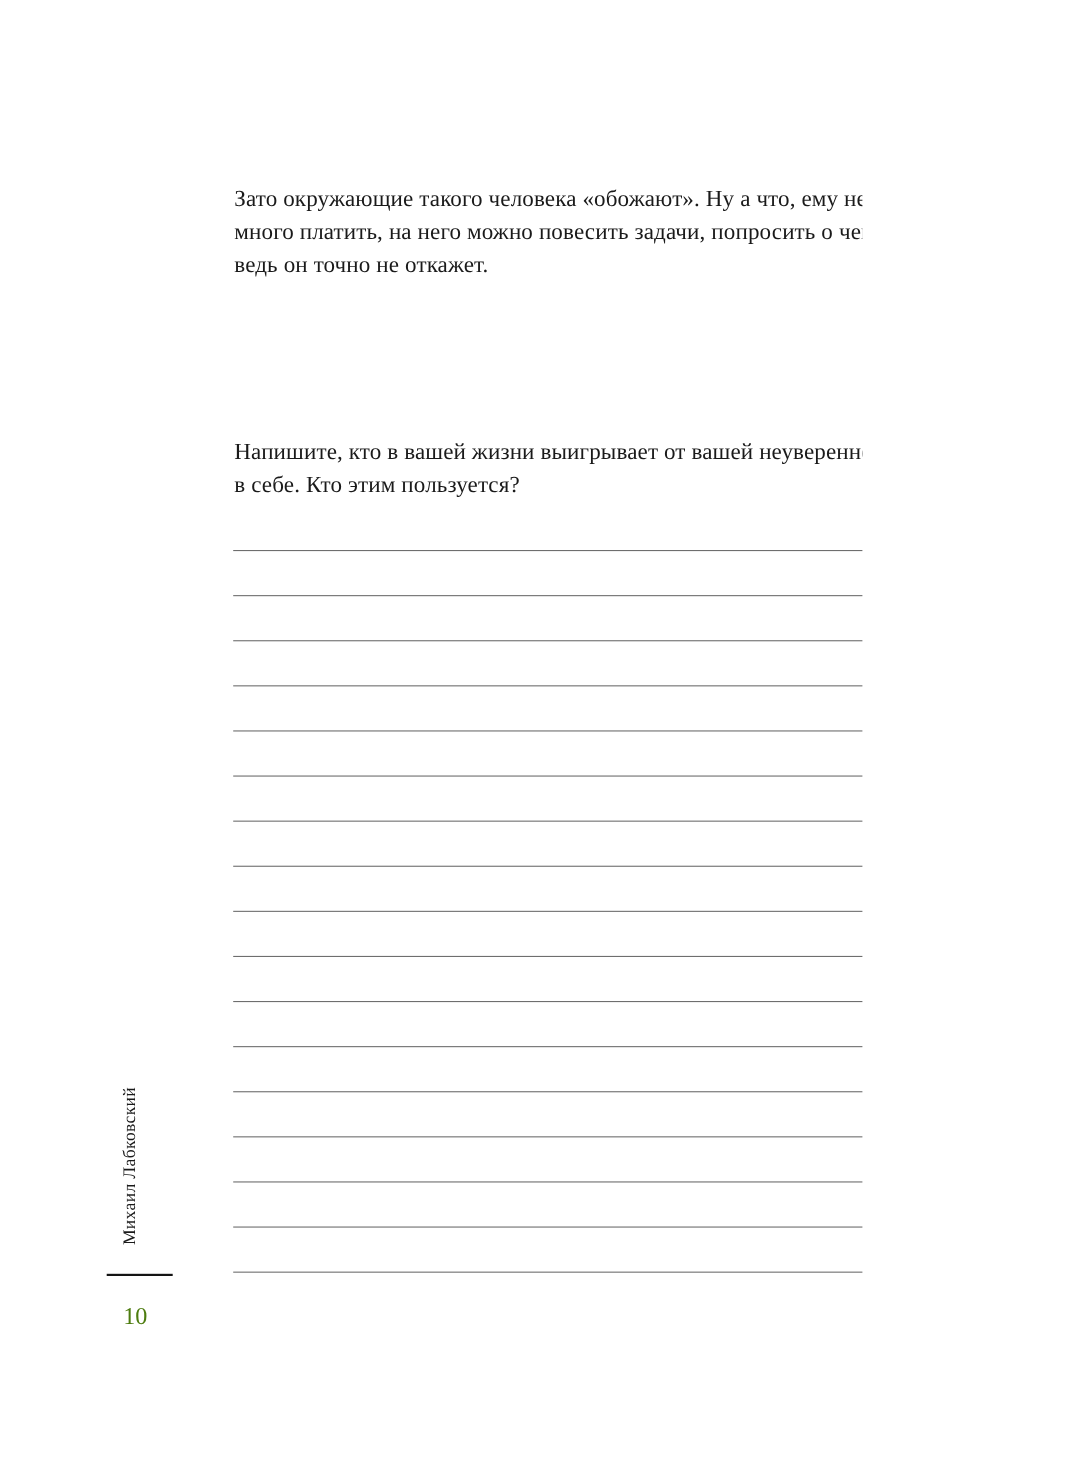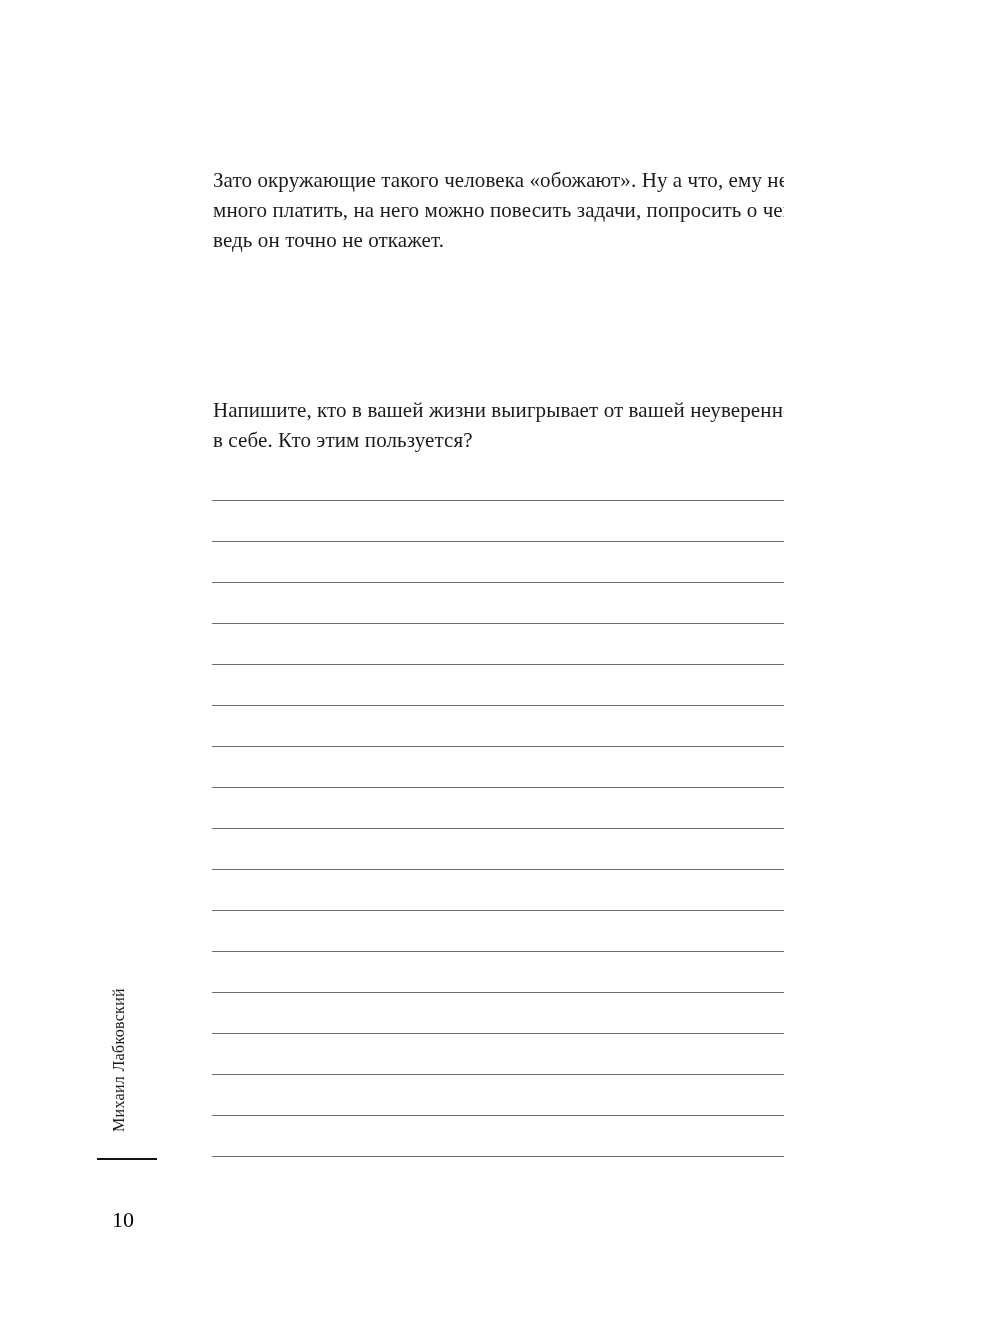--- a/index.html
+++ b/index.html
@@ -57,22 +57,21 @@
     top: 1158px;
     width: 60px;
     height: 2px;
     background: #141414;
   }
   .page-number {
     position: absolute;
     left: 112px;
     top: 1184px;
     font-size: 22px;
-    color: #000000;
-    margin-top: 23px;
+    color: #4d7c0f;
   }
 </style>
 </head>
 <body>
 
 <div class="page">
 
   <p class="textblock para-1">Зато окружающие такого человека «обожают». Ну а что, ему не надо
 много платить, на него можно повесить задачи, попросить о чем-то,
 ведь он точно не откажет.</p>

